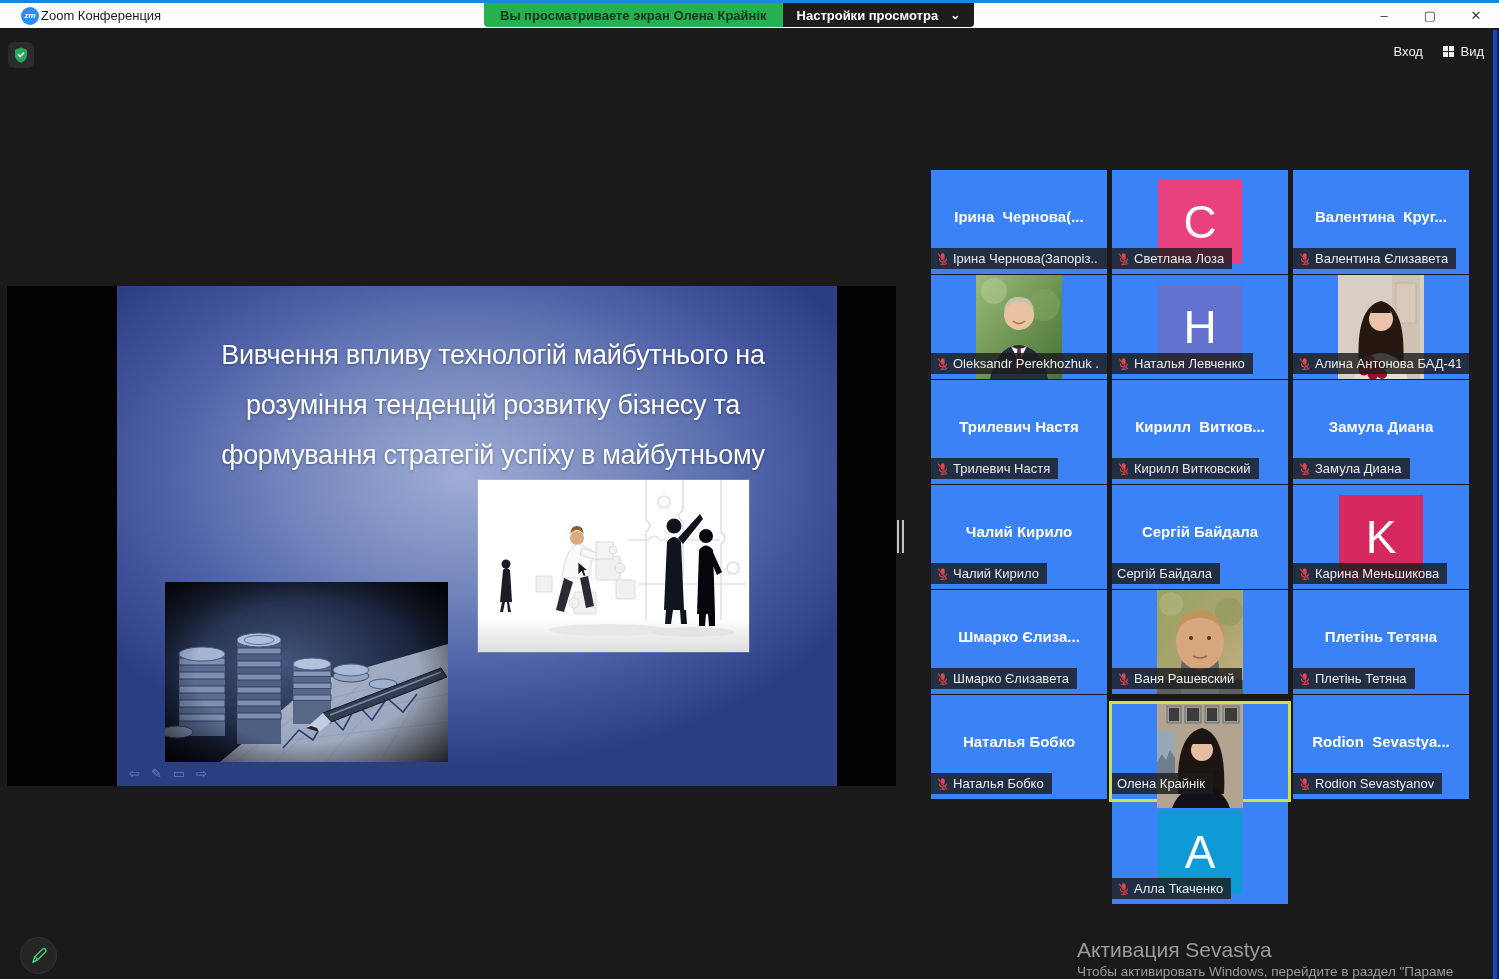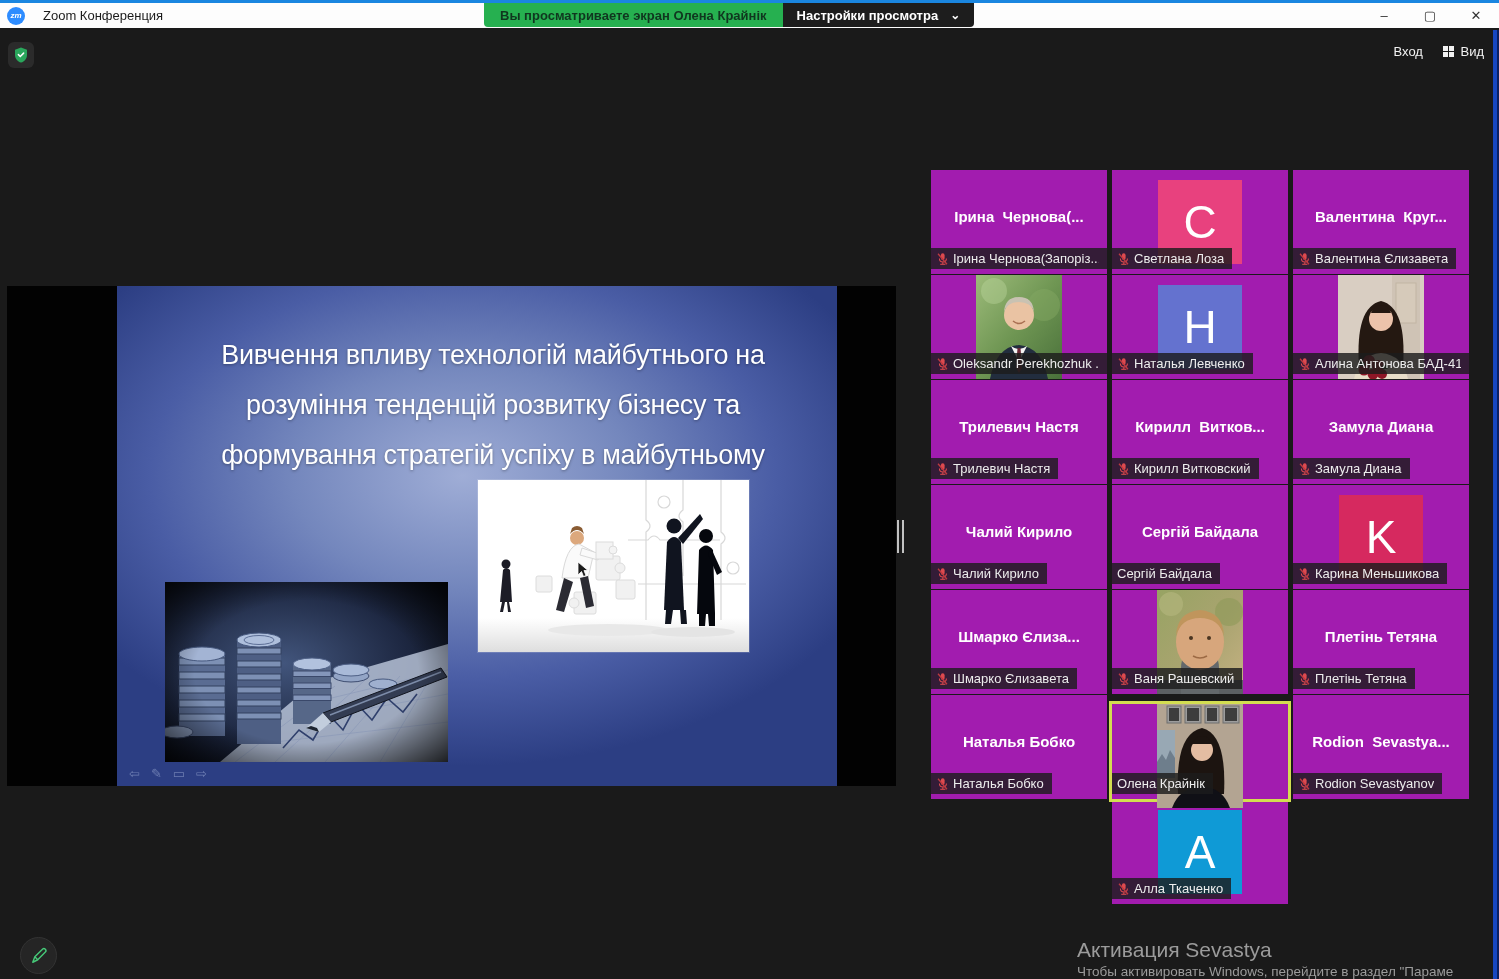--- a/index.html
+++ b/index.html
@@ -3,22 +3,22 @@
 <meta charset="utf-8">
 <style>
   * { margin:0; padding:0; box-sizing:border-box; }
   html,body { width:1499px; height:979px; overflow:hidden; background:#000; }
   body { font-family:"Liberation Sans", sans-serif; }
   #app { position:relative; width:1499px; height:979px; background:#1a1a1a; overflow:hidden; }
 
   
   .titlebar-accent { position:absolute; left:0; top:0; width:1499px; height:3px; background:#1a86e0; z-index:6; }
   .titlebar { position:absolute; left:0; top:3px; width:1499px; height:25px; background:#fdfdfd; display:flex; align-items:center; z-index:5; }
-  .zoom-logo { width:18px; height:18px; border-radius:50%; background:#2d8cff; color:#fff; font-size:8px; font-weight:bold; font-style:italic; display:flex; align-items:center; justify-content:center; margin-left:7px; }
-  .app-title { font-size:13px; color:#1b1b1b; margin-left:18px; }
+  .zoom-logo { width:18px; height:18px; border-radius:50%; background:#2d8cff; color:#fff; font-size:8px; font-weight:bold; font-style:italic; display:flex; align-items:center; justify-content:center; margin-left:21px; }
+  .app-title { font-size:13px; color:#1b1b1b; margin-left:2px; }
   .win-controls { margin-left:auto; display:flex; height:100%; }
   .win-btn { width:46px; height:100%; display:flex; align-items:center; justify-content:center; font-size:13px; color:#333; cursor:default; }
 
   
   .share-banner { position:absolute; left:484px; top:3px; height:24px; display:flex; z-index:7; border-radius:0 0 4px 4px; overflow:hidden; }
   .banner-green { background:#26b050; color:#10361f; font-size:13px; font-weight:bold; display:flex; align-items:center; padding:0 16px; white-space:nowrap; }
   .banner-settings { background:#1d1d1d; color:#fff; font-size:13px; font-weight:bold; display:flex; align-items:center; padding:0 14px; white-space:nowrap; cursor:pointer; }
   .chevron { margin-left:12px; font-size:12px; color:#fff; line-height:8px; }
 
   
@@ -37,21 +37,21 @@
   .coins-img { position:absolute; left:48px; top:296px; width:283px; height:180px; }
   .slide-controls { position:absolute; left:12px; bottom:5px; display:flex; gap:11px; }
   .slide-controls span { color:rgba(160,175,215,.55); font-size:13px; line-height:14px; cursor:pointer; }
 
   
   .divider-handle { position:absolute; left:897px; top:520px; width:9px; height:33px; display:flex; gap:3px; cursor:ew-resize; }
   .divider-handle i { width:2px; height:33px; background:#c2c2c2; }
 
   
   .participant-grid { position:absolute; left:931px; top:170px; display:grid; grid-template-columns:repeat(3,176px); grid-auto-rows:104px; gap:1px 5px; }
-  .tile { position:relative; background:#a21caf; overflow:visible; cursor:pointer; }
+  .tile { position:relative; background:#3b82f6; overflow:visible; cursor:pointer; }
   .tile.highlighted { outline:3px solid #d3dd51; z-index:2;margin-top:9px; }
   .center-name { position:absolute; top:44%; transform:translateY(-50%); width:100%; text-align:center; color:#fff; font-weight:bold; font-size:15px; white-space:pre; overflow:hidden; }
   .avatar { position:absolute; left:50%; top:10px; transform:translateX(-50%); width:84px; height:84px; color:#fff; font-size:46px; display:flex; align-items:center; justify-content:center; }
   .photo { position:absolute; left:50%; top:0; transform:translateX(-50%); width:86px; height:104px; overflow:hidden; }
   .nameplate { position:absolute; left:0; bottom:5px; max-width:100%; display:inline-flex; align-items:center; gap:4px; background:rgba(28,28,28,.82); padding:3px 8px 3px 5px; z-index:3; }
   .plabel { color:#ededed; font-size:13px; white-space:nowrap; overflow:hidden; }
 
   
   .watermark1 { position:absolute; left:1077px; top:938px; color:#9b9b9b; font-size:21px; font-weight:300; }
   .watermark2 { position:absolute; left:1077px; top:964px; color:#9b9b9b; font-size:13.5px; white-space:nowrap; width:416px; overflow:hidden; }

